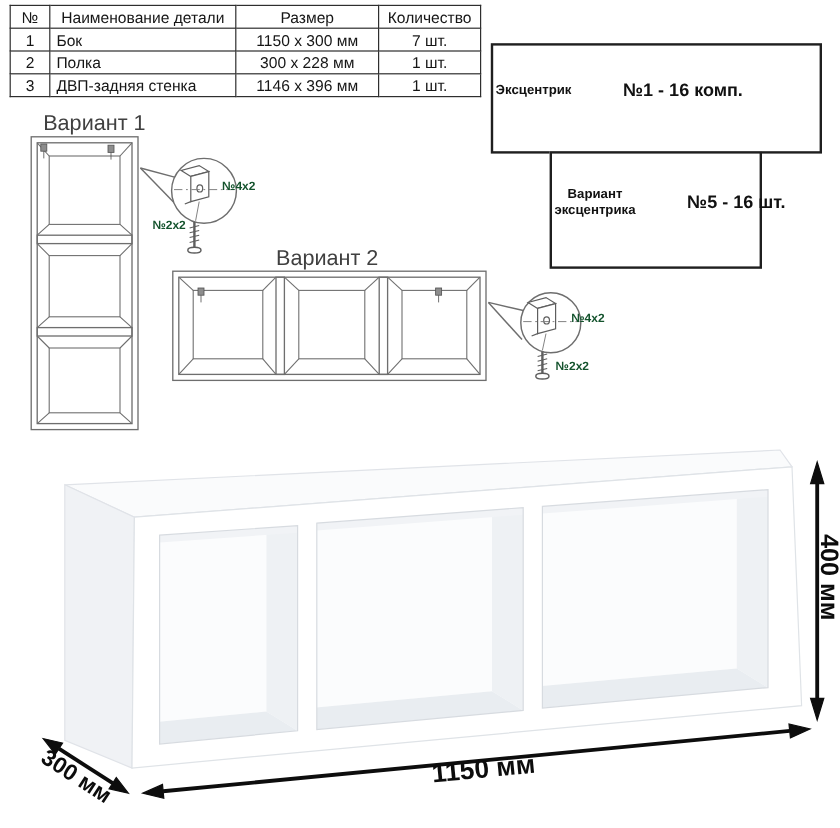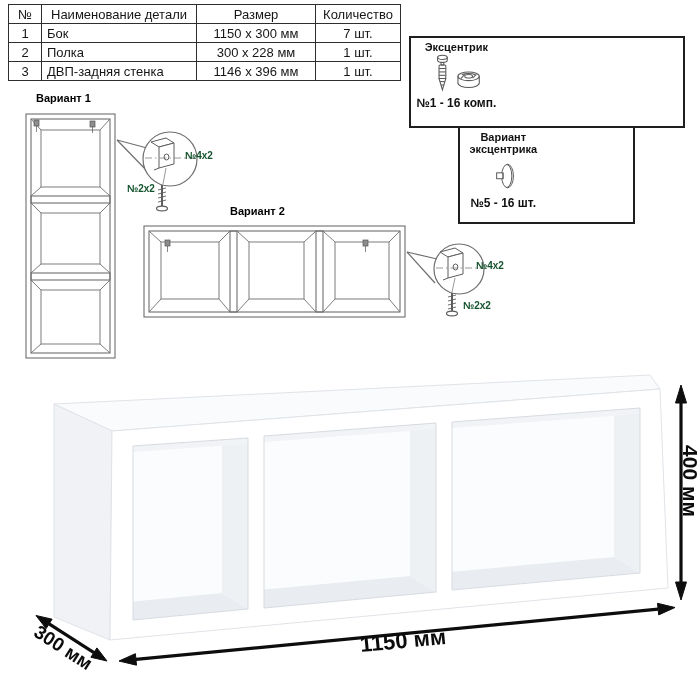--- a/index.html
+++ b/index.html
@@ -13,29 +13,29 @@
   .parts th{text-align:center;}
   .w0{width:22px;text-align:center;}
   .w1{width:144px;text-align:left;margin-top:12px;}
   .w2{width:108px;text-align:center;}
   .w3{width:74px;text-align:center;}
 
   
   .hwrow{position:absolute;display:grid;border:2px solid #1f1f1f;background:#fff;box-sizing:border-box;}
   .hw1{left:409px;top:36px;width:276px;height:92px;grid-template-columns:repeat(3,1fr);}
   .hw2{left:458px;top:126px;width:177px;height:98px;grid-template-columns:repeat(2,1fr);}
-  .hwcell{border-right:2px solid #1f1f1f;display:flex;flex-direction:column;align-items:center;
+  .hwcell{border-right:2px solid #1f1f1f;display:flex;flex-direction:row;align-items:center;
           justify-content:space-between;padding:3px 2px 16px;text-align:center;min-width:0;}
   .hwcell:last-child{border-right:none;}
   .hw-name{font-weight:bold;font-size:11px;line-height:1.12;}
-  .hw-count{font-weight:bold;font-size:12px;white-space:nowrap;}
+  .hw-count{font-weight:bold;font-size:15px;white-space:nowrap;margin-left:43px;}
   .hwicon{flex:1 1 auto;max-height:46px;}
 
   
-  .vtitle{position:absolute;font-weight:bold;font-size:11px;color:#000000;white-space:nowrap;}
+  .vtitle{position:absolute;font-weight:normal;font-size:18px;color:#404040;white-space:nowrap;}
   #v1t{left:36px;top:92px;} #v2t{left:230px;top:205px;}
   .clabel{position:absolute;font-weight:bold;font-size:10px;color:#14532d;white-space:nowrap;}
   #v1b{left:185px;top:150px;} #v1s{left:127px;top:183px;}
   #v2b{left:476px;top:260px;} #v2s{left:463px;top:300px;}
 
   
   .dim{position:absolute;font-weight:bold;font-size:22px;color:#0c0c0c;white-space:nowrap;}
   .dim-w{left:403px;top:641px;transform:translate(-50%,-50%) rotate(-5.5deg);}
   .dim-h{left:690px;top:481px;transform:translate(-50%,-50%) rotate(90deg);font-size:21px;}
   .dim-d{left:63px;top:648px;transform:translate(-50%,-50%) rotate(33deg);font-size:19px;}

